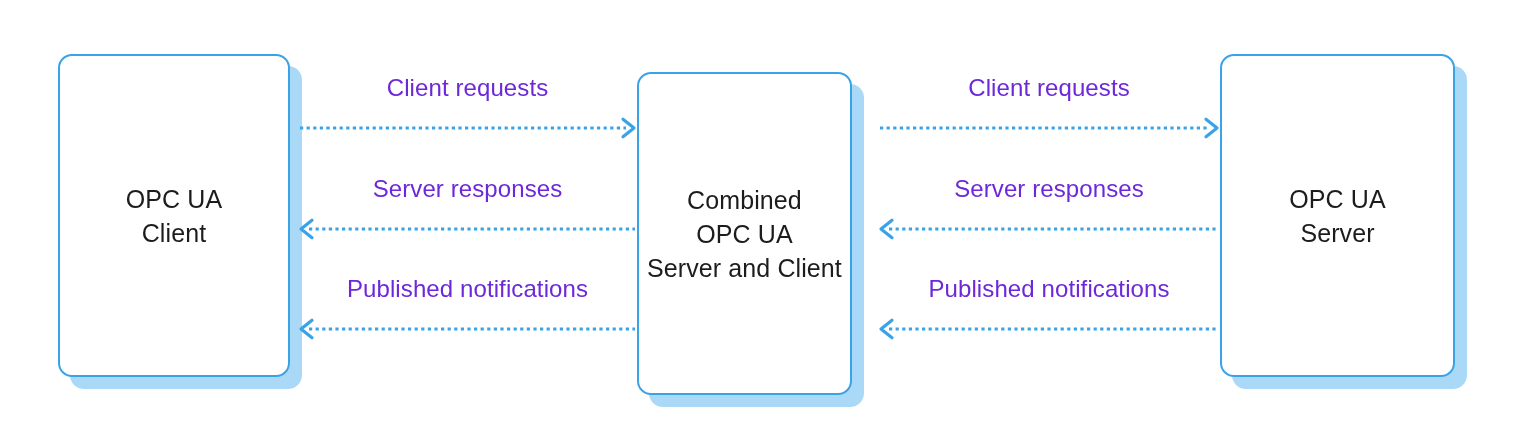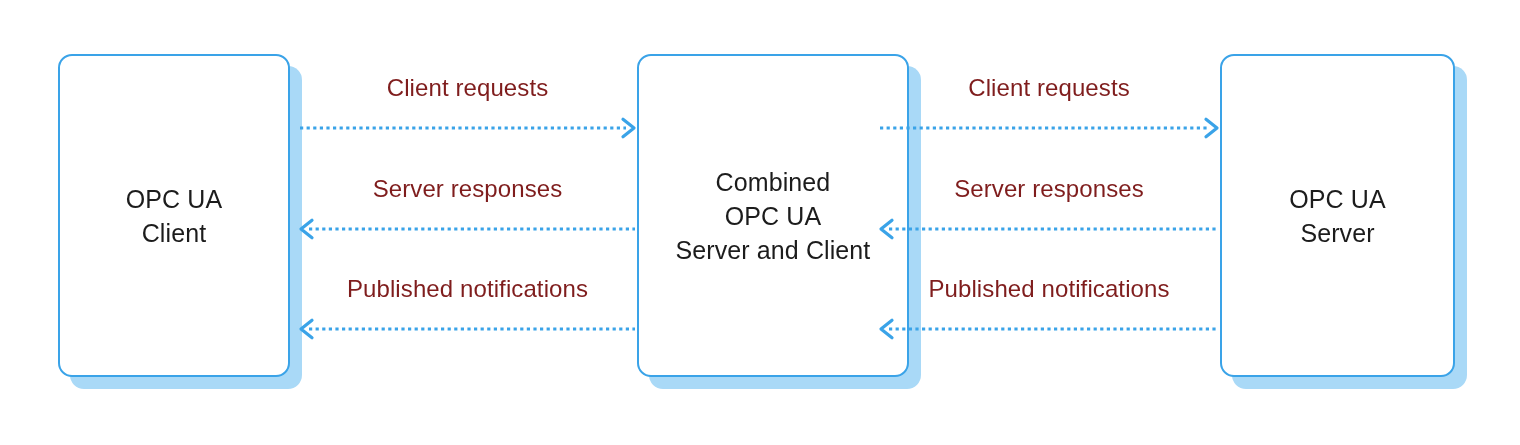--- a/index.html
+++ b/index.html
@@ -62,21 +62,21 @@
     position: absolute;
     height: 60px;
     box-sizing: border-box;
   }
   .connector-label {
     position: absolute;
     left: 0;
     top: 0;
     width: 100%;
     text-align: center;
-    color: #7f1d1d;
+    color: #6d28d9;
     font-size: 24px;
     line-height: 30px;
     letter-spacing: 0.1px;
   }
   .connector-line {
     position: absolute;
     left: 0;
     bottom: 0;
     width: 100%;
     height: 10px;
@@ -94,21 +94,21 @@
 <div id="diagram-canvas">
 
   <div class="node" id="node-0" style="left: 58px; top: 54px; width: 232px; height: 323px;">
     <div class="node-shadow"></div>
     <div class="node-body">
       <div class="node-label">OPC UA
 Client</div>
     </div>
   </div>
 
-  <div class="node" id="node-1" style="left: 637px; top: 54px; width: 272px; height: 323px;">
+  <div class="node" id="node-1" style="left: 637px; top: 72px; width: 215px; height: 323px;">
     <div class="node-shadow"></div>
     <div class="node-body">
       <div class="node-label">Combined
 OPC UA
 Server and Client</div>
     </div>
   </div>
 
   <div class="node" id="node-2" style="left: 1220px; top: 54px; width: 235px; height: 323px;">
     <div class="node-shadow"></div>

